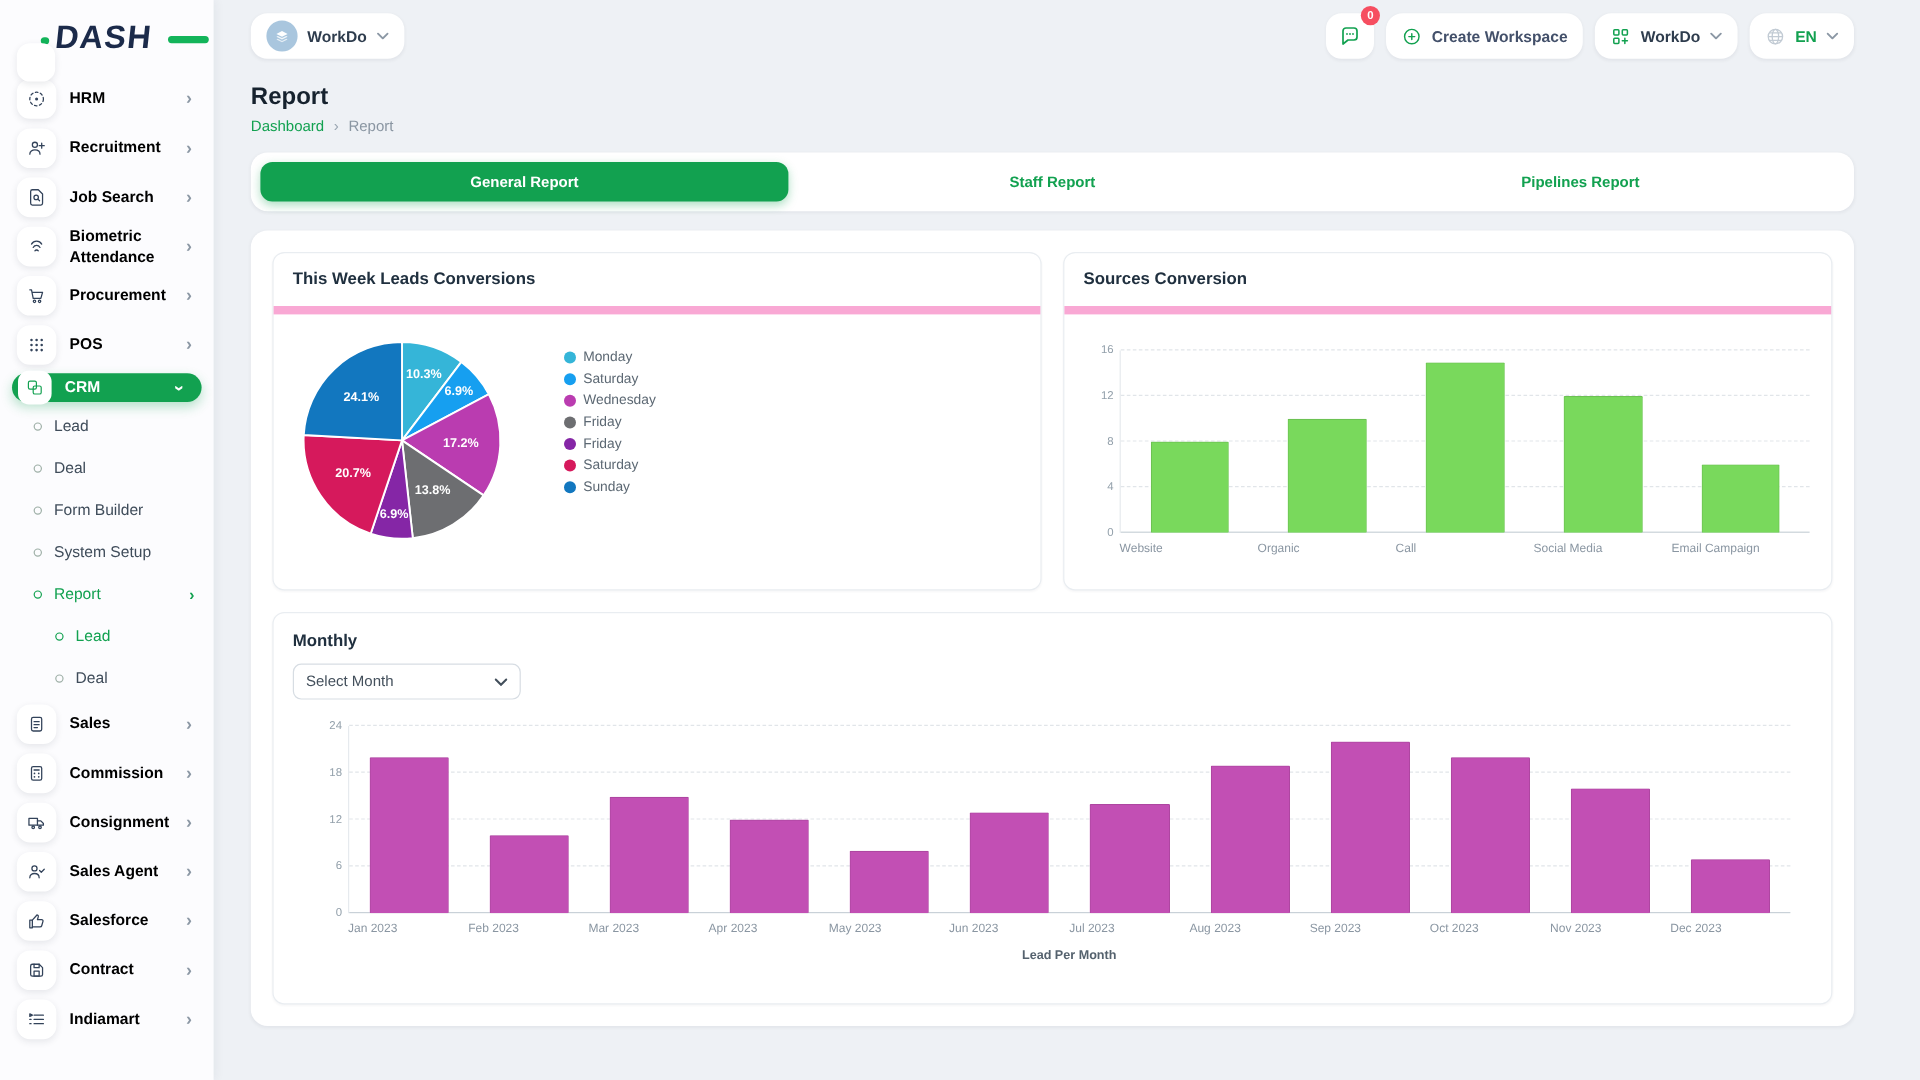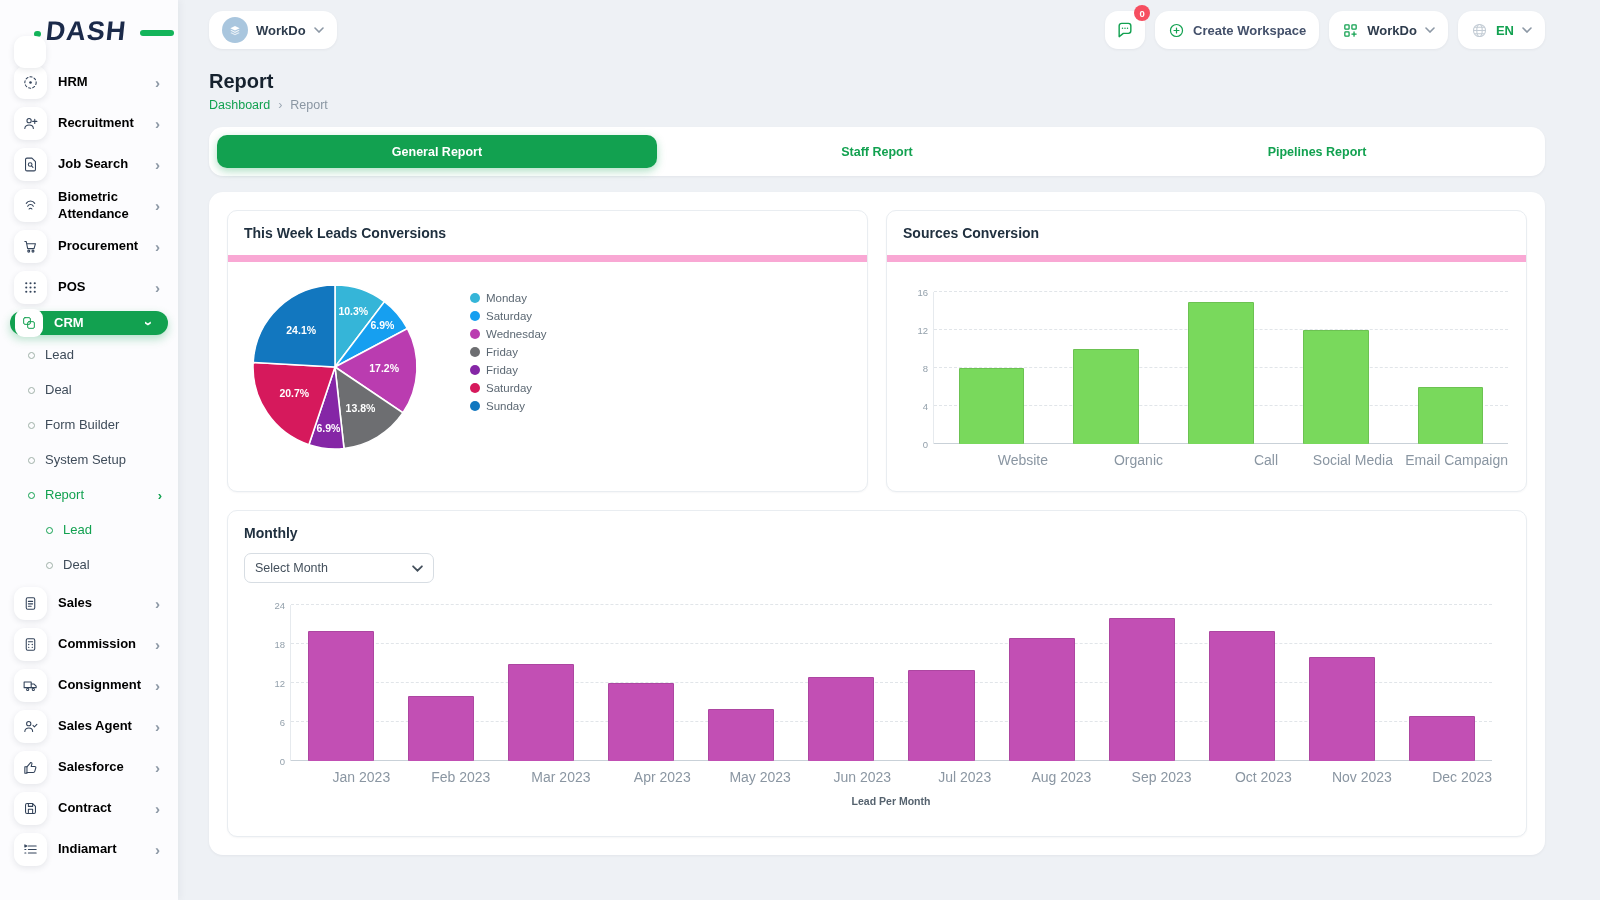--- a/index.html
+++ b/index.html
@@ -81,21 +81,21 @@
   .monthly-chart .bar-plot { height:156px; }
   .gridline { position:absolute; left:0; right:0; border-top:1px dashed #e1e5e9; }
   .gridline.baseline { border-top:1px solid #c9d1d8; }
   .ytick { position:absolute; left:-34px; width:28px; text-align:right; font-size:9.5px; color:#93a0ab; transform:translateY(50%); }
   .bars { position:absolute; left:0; right:0; top:0; bottom:0; display:flex; align-items:flex-end; }
   .bar-slot { flex:1; display:flex; justify-content:center; align-items:flex-end; height:100%; }
   .bar { border-radius:1px; border:1px solid rgba(0,0,0,.10); border-bottom:none; }
   .sources .bar { width:57%; }
   .monthly-chart .bar { width:66%; }
   .xticks { display:flex; margin-left:32px; margin-top:8px; }
-  .xtick { flex:1; text-align:right; font-size:14px; color:#8a96a2; }
+  .xtick { flex:1; text-align:left; font-size:10px; color:#8a96a2; }
   .xlabel { margin-left:32px; margin-top:10px; text-align:center; font-size:10.5px; font-weight:700; color:#55626e; }
   .monthly-chart { padding-top:22px; }
 </style>
 </head>
 <body>
 
 <div class="app">
 
   <aside class="sidebar">
     <div class="logo">

